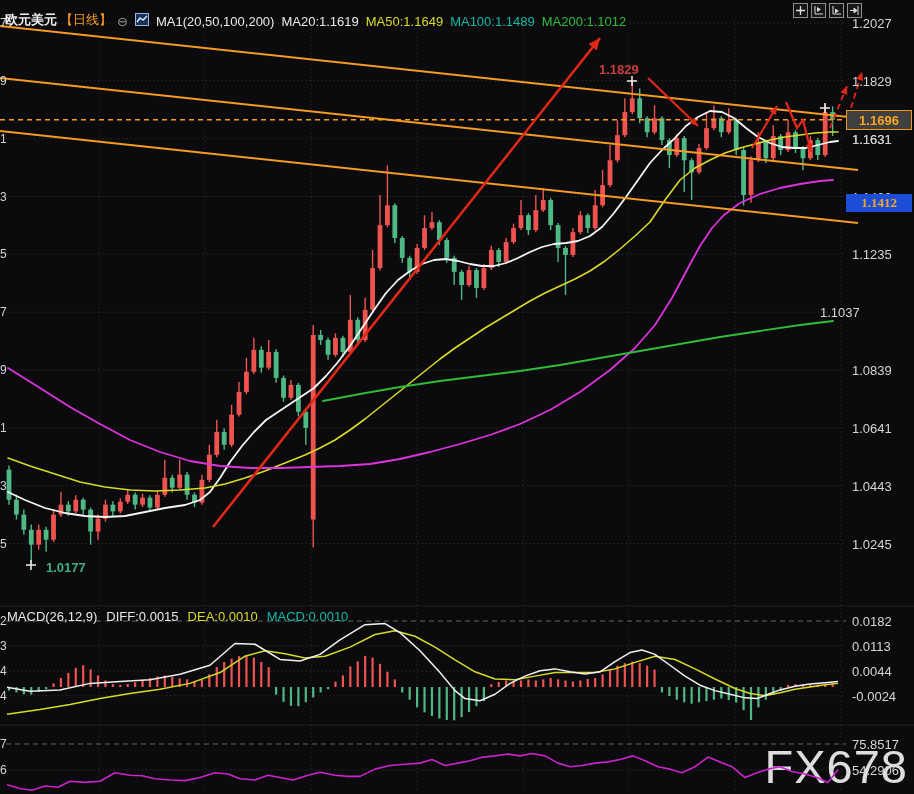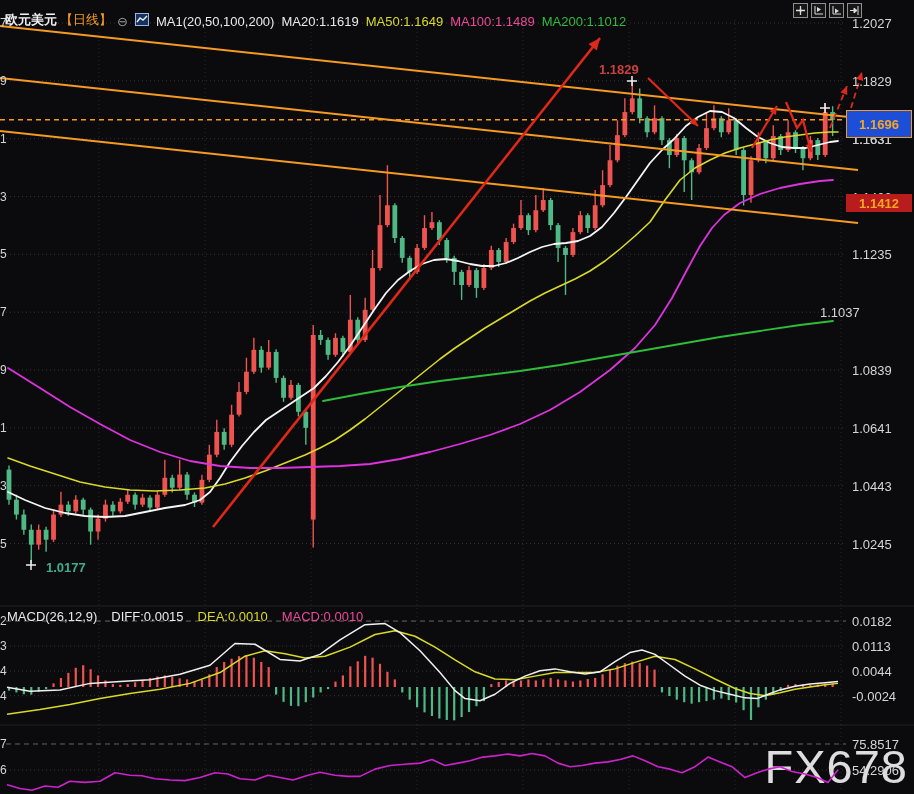--- a/index.html
+++ b/index.html
@@ -7,34 +7,34 @@
        font-family:"Liberation Sans","DejaVu Sans",sans-serif;}
   #root{position:relative;width:914px;height:794px;background:#0b0b0d;}
   #watermark{position:absolute;right:6px;bottom:4px;font-size:47px;line-height:1;
        color:#ededed;opacity:.93;letter-spacing:1px;z-index:1;}
   #chart-svg{position:absolute;left:0;top:0;z-index:2;}
   #labels{position:absolute;left:0;top:0;width:914px;height:794px;z-index:3;pointer-events:none;}
   .axis-label{position:absolute;transform:translateY(-50%);font-size:13px;color:#d5d5d5;white-space:nowrap;}
   .left-digit{position:absolute;transform:translateY(-50%);font-size:12px;color:#d5d5d5;left:0;}
   .hdr{position:absolute;top:2px;left:5px;display:flex;align-items:flex-end;gap:7px;
        font-size:13px;z-index:5;white-space:nowrap;}
-  .pane-hdr{position:absolute;left:7px;display:flex;gap:14px;font-size:13px;z-index:5;white-space:nowrap;}
-  .c-white{color:#e9e9e9;} .c-yellow{color:#d9d927;} .c-magenta{color:#ec4899;}
+  .pane-hdr{position:absolute;left:7px;display:flex;gap:9px;font-size:13px;z-index:5;white-space:nowrap;}
+  .c-white{color:#e9e9e9;} .c-yellow{color:#d9d927;} .c-magenta{color:#14b8a6;}
   .c-green{color:#2dbd3a;} .c-orange{color:#f59a23;margin-top:9px;} .c-grey{color:#9a9a9a;}
   .sym{color:#f0f0f0;font-weight:bold;}
   #toolbar{position:absolute;left:793px;top:3px;display:flex;gap:3px;z-index:6;}
   .tool-btn{width:13px;height:13px;border:1px solid #8f8f8f;background:#161616;
        display:flex;align-items:center;justify-content:center;cursor:pointer;}
   .tool-btn svg{display:block;}
-  #price-box{position:absolute;left:846px;top:110px;width:66px;height:28px;z-index:6;
-       background:#1d4ed8;border:1.5px solid #f59a23;color:#f5a623;font-size:13px;font-weight:bold;
+  #price-box{position:absolute;left:846px;top:110px;width:66px;height:20px;z-index:6;
+       background:#404040;border:1.5px solid #f59a23;color:#f5a623;font-size:13px;font-weight:bold;
        display:flex;align-items:center;justify-content:center;box-sizing:border-box;}
   #support-box{position:absolute;left:846px;top:194px;width:66px;height:18px;z-index:5;
-       background:#b91c1c;color:#f5a623;font-size:13px;font-weight:bold;
-       display:flex;align-items:center;justify-content:center;}
+       background:#1d4ed8;color:#f5a623;font-size:13px;font-weight:bold;
+       display:flex;align-items:center;justify-content:center;font-family:Liberation Serif, serif;}
   #hidden-label{position:absolute;left:852px;top:139px;transform:translateY(-50%);
        font-size:13px;color:#cfcfcf;z-index:4;}
   #peak-label{position:absolute;left:599px;top:62px;font-size:13px;font-weight:bold;color:#c8413d;z-index:4;}
   #low-label{position:absolute;left:46px;top:560px;font-size:13px;font-weight:bold;color:#3fae86;z-index:4;}
   .mini-icon{display:inline-block;}
 </style>
 </head>
 <body>
 <div id="root">
 

